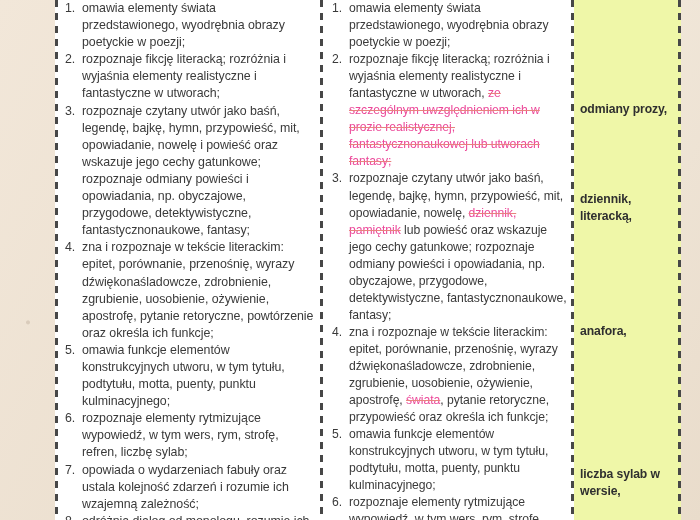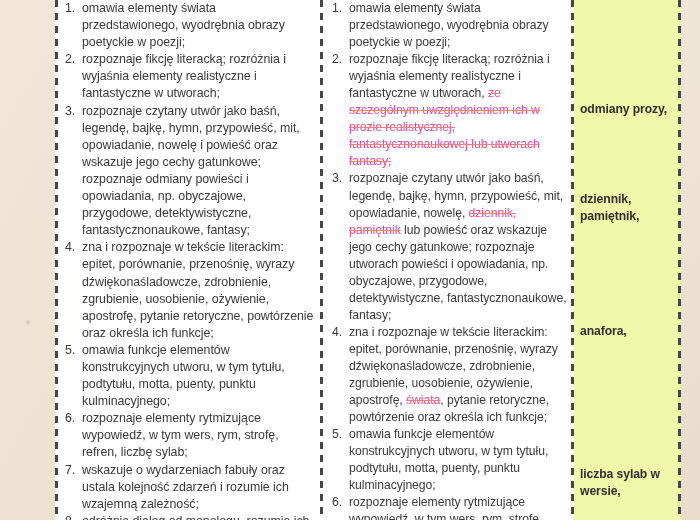--- a/index.html
+++ b/index.html
@@ -152,40 +152,40 @@
   <div class="table">
 
     <div class="col col-old">
       <ol class="reqs clip-top" id="list-old">
           <li><span class="num">1.</span><span>omawia elementy świata przedstawionego, wyodrębnia obrazy poetyckie w poezji;</span></li>
           <li><span class="num">2.</span><span>rozpoznaje fikcję literacką; rozróżnia i wyjaśnia elementy realistyczne i fantastyczne w utworach;</span></li>
           <li><span class="num">3.</span><span>rozpoznaje czytany utwór jako baśń, legendę, bajkę, hymn, przypowieść, mit, opowiadanie, nowelę i powieść oraz wskazuje jego cechy gatunkowe; rozpoznaje odmiany powieści i opowiadania, np. obyczajowe, przygodowe, detektywistyczne, fantastycznonaukowe, fantasy;</span></li>
           <li><span class="num">4.</span><span>zna i rozpoznaje w tekście literackim: epitet, porównanie, przenośnię, wyrazy dźwiękonaśladowcze, zdrobnienie, zgrubienie, uosobienie, ożywienie, apostrofę, pytanie retoryczne, powtórzenie oraz określa ich funkcje;</span></li>
           <li><span class="num">5.</span><span>omawia funkcje elementów konstrukcyjnych utworu, w tym tytułu, podtytułu, motta, puenty, punktu kulminacyjnego;</span></li>
           <li><span class="num">6.</span><span>rozpoznaje elementy rytmizujące wypowiedź, w tym wers, rym, strofę, refren, liczbę sylab;</span></li>
-          <li><span class="num">7.</span><span>wskazuje o wydarzeniach fabuły oraz ustala kolejność zdarzeń i rozumie ich wzajemną zależność;</span></li>
+          <li><span class="num">7.</span><span>opowiada o wydarzeniach fabuły oraz ustala kolejność zdarzeń i rozumie ich wzajemną zależność;</span></li>
           <li><span class="num">8.</span><span>odróżnia dialog od monologu, rozumie ich funkcje w utworze;</span></li>
         </ol>
     </div>
 
     <div class="col col-new">
       <ol class="reqs new clip-top" id="list-new">
           <li><span class="num">1.</span><span>omawia elementy świata przedstawionego, wyodrębnia obrazy poetyckie w poezji;</span></li>
           <li><span class="num">2.</span><span>rozpoznaje fikcję literacką; rozróżnia i wyjaśnia elementy realistyczne i fantastyczne w utworach, </span><span class="del">ze szczególnym uwzględnieniem ich w prozie realistycznej, fantastycznonaukowej lub utworach fantasy;</span></li>
-          <li><span class="num">3.</span><span>rozpoznaje czytany utwór jako baśń, legendę, bajkę, hymn, przypowieść, mit, opowiadanie, nowelę, </span><span class="del">dziennik, pamiętnik</span><span> lub powieść oraz wskazuje jego cechy gatunkowe; rozpoznaje utworach powieści i opowiadania, np. obyczajowe, przygodowe, detektywistyczne, fantastycznonaukowe, fantasy;</span></li>
-          <li><span class="num">4.</span><span>zna i rozpoznaje w tekście literackim: epitet, porównanie, przenośnię, wyrazy dźwiękonaśladowcze, zdrobnienie, zgrubienie, uosobienie, ożywienie, apostrofę, </span><span class="del">świata</span><span>, pytanie retoryczne, powtórzenie oraz określa ich funkcje;</span></li>
+          <li><span class="num">3.</span><span>rozpoznaje czytany utwór jako baśń, legendę, bajkę, hymn, przypowieść, mit, opowiadanie, nowelę, </span><span class="del">dziennik, pamiętnik</span><span> lub powieść oraz wskazuje jego cechy gatunkowe; rozpoznaje odmiany powieści i opowiadania, np. obyczajowe, przygodowe, detektywistyczne, fantastycznonaukowe, fantasy;</span></li>
+          <li><span class="num">4.</span><span>zna i rozpoznaje w tekście literackim: epitet, porównanie, przenośnię, wyrazy dźwiękonaśladowcze, zdrobnienie, zgrubienie, uosobienie, ożywienie, apostrofę, </span><span class="del">świata</span><span>, pytanie retoryczne, przypowieść oraz określa ich funkcje;</span></li>
           <li><span class="num">5.</span><span>omawia funkcje elementów konstrukcyjnych utworu, w tym tytułu, podtytułu, motta, puenty, punktu kulminacyjnego;</span></li>
           <li><span class="num">6.</span><span>rozpoznaje elementy rytmizujące wypowiedź, w tym wers, rym, strofę, refren, </span></li>
         </ol>
     </div>
 
     <div class="col col-key">
       <div class="keys" id="key-list">
           <div class="key-item" style="top: 90px;">odmiany prozy,</div>
-          <div class="key-item" style="top: 180px;">dziennik, pamiętnik,</div>
+          <div class="key-item" style="top: 180px;">dziennik, literacką,</div>
           <div class="key-item" style="top: 312px;">anafora,</div>
           <div class="key-item" style="top: 455px;">liczba sylab w wersie,</div>
         </div>
     </div>
 
     <div class="dash dash-left"></div>
     <div class="dash dash-mid"></div>
     <div class="dash dash-green"></div>
     <div class="dash dash-right"></div>
   </div>

